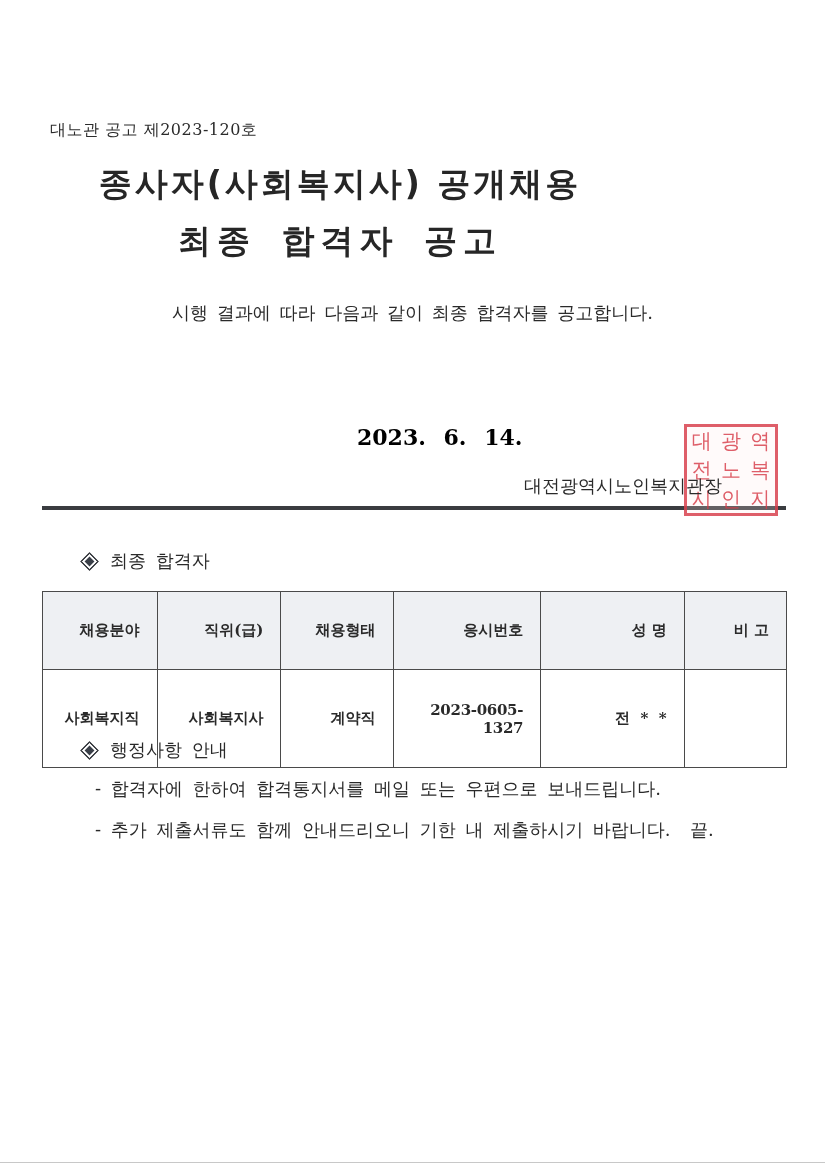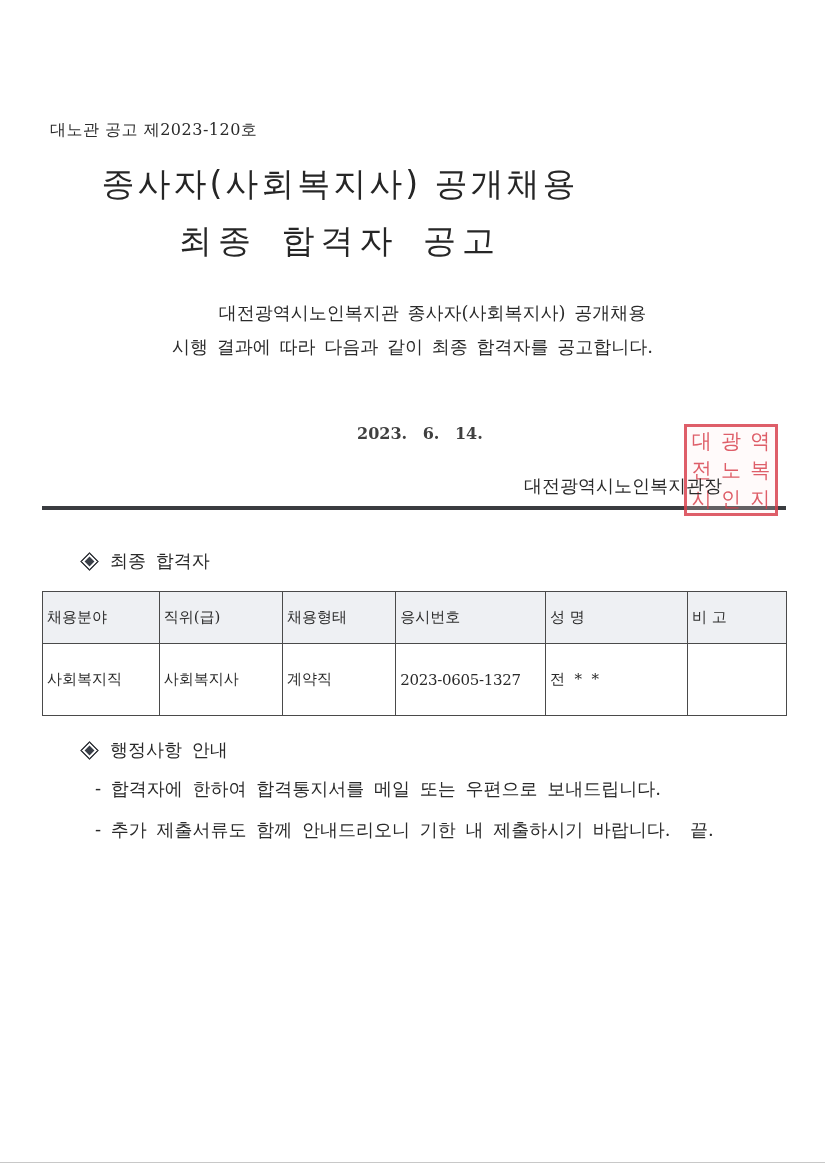--- a/index.html
+++ b/index.html
@@ -25,21 +25,21 @@
     }
     .title {
       position: absolute;
       left: 0;
       width: 680px;
       text-align: center;
       font-family: "DejaVu Sans", "Liberation Sans", sans-serif;
       font-size: 33px;
       letter-spacing: 3px;
       color: #262626;
-      font-weight: normal;
+      font-weight: bold;
     }
     .title.line1 { top: 162px; }
     .title.line2 { top: 219px; letter-spacing: 6px; word-spacing: 8px; }
 
     .intro {
       position: absolute;
       left: 0;
       width: 825px;
       text-align: center;
       font-size: 18px;
@@ -48,24 +48,24 @@
       color: #2a2a2a;
       word-spacing: 3px;
     }
     .intro .l1 { display: block; padding-left: 40px; }
     .intro .l2 { display: block; }
 
     .date {
       position: absolute;
       top: 424px;
       left: 357px;
-      font-size: 16px;
+      font-size: 22px;
       font-weight: bold;
       word-spacing: 10px;
-      color: #404040;
+      color: #000000;
     }
     .issuer {
       position: absolute;
       top: 474px;
       left: 524px;
       font-size: 18px;
       color: #2a2a2a;
       z-index: 2;
     }
     .seal {
@@ -126,23 +126,23 @@
       position: absolute;
       left: 42px;
       top: 591px;
       width: 745px;
       border-collapse: collapse;
       font-size: 15px;
       color: #2a2a2a;
     }
     table.result th, table.result td {
       border: 1.5px solid #4a4a4a;
-      text-align: left;
-      font-weight: normal;
-      padding: 4px;
+      text-align: right;
+      font-weight: bold;
+      padding: 17px;
     }
     table.result th {
       height: 43px;
       background: #eef0f3;
     }
     table.result td {
       height: 63px;
     }
     .c1 { width: 120px; }
     .c2 { width: 126px; }
@@ -173,21 +173,20 @@
   </style>
 </head>
 <body>
 
 <div class="doc-number">대노관 공고 제2023-120호</div>
 
 <div class="title line1">종사자(사회복지사) 공개채용</div>
 <div class="title line2">최종 합격자 공고</div>
 
 <div class="intro">
-  <span class="l1">대전광역시노인복지관 종사자(사회복지사) 공개채용</span>
   <span class="l2">시행 결과에 따라 다음과 같이 최종 합격자를 공고합니다.</span>
 </div>
 
 <div class="date">2023.  6.  14.</div>
 
 <div class="seal">
   <span>대</span>
   <span>광</span>
   <span>역</span>
   <span>전</span>

